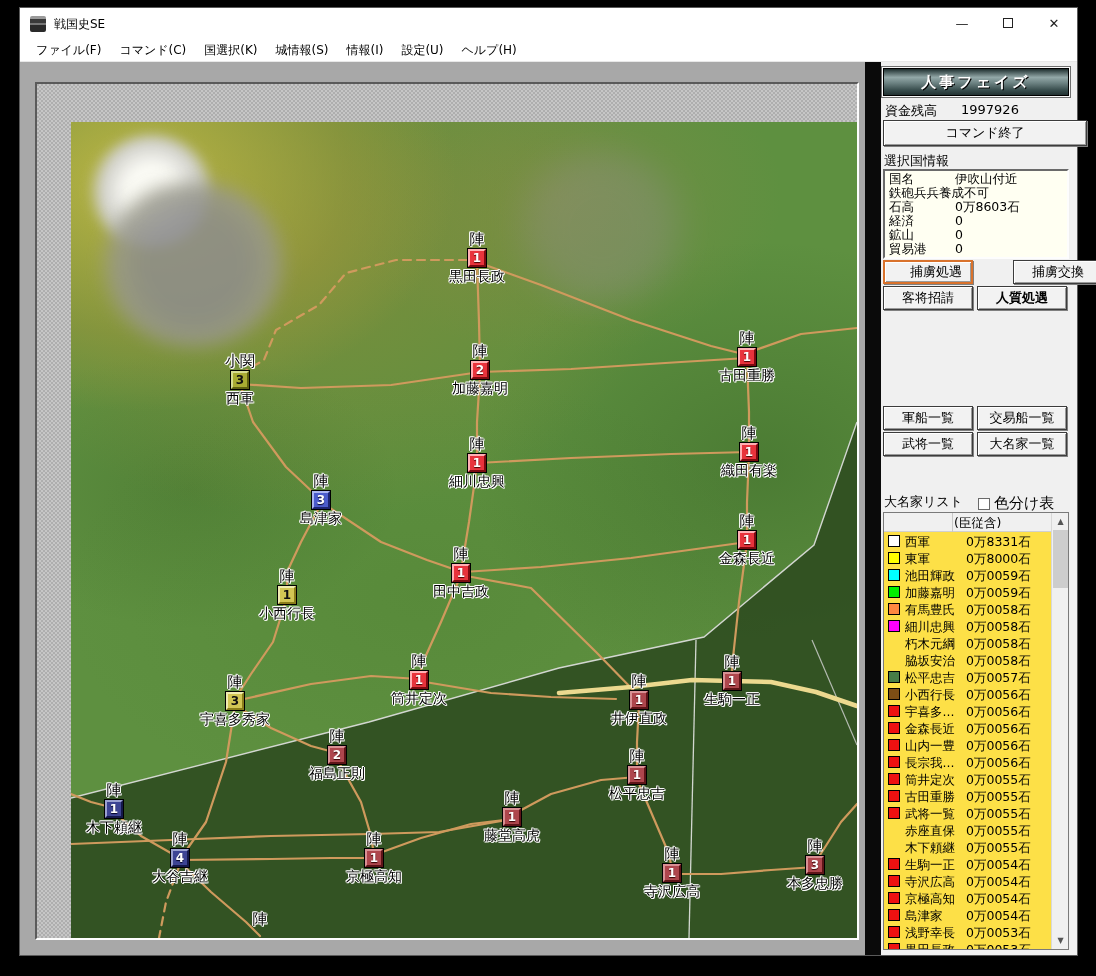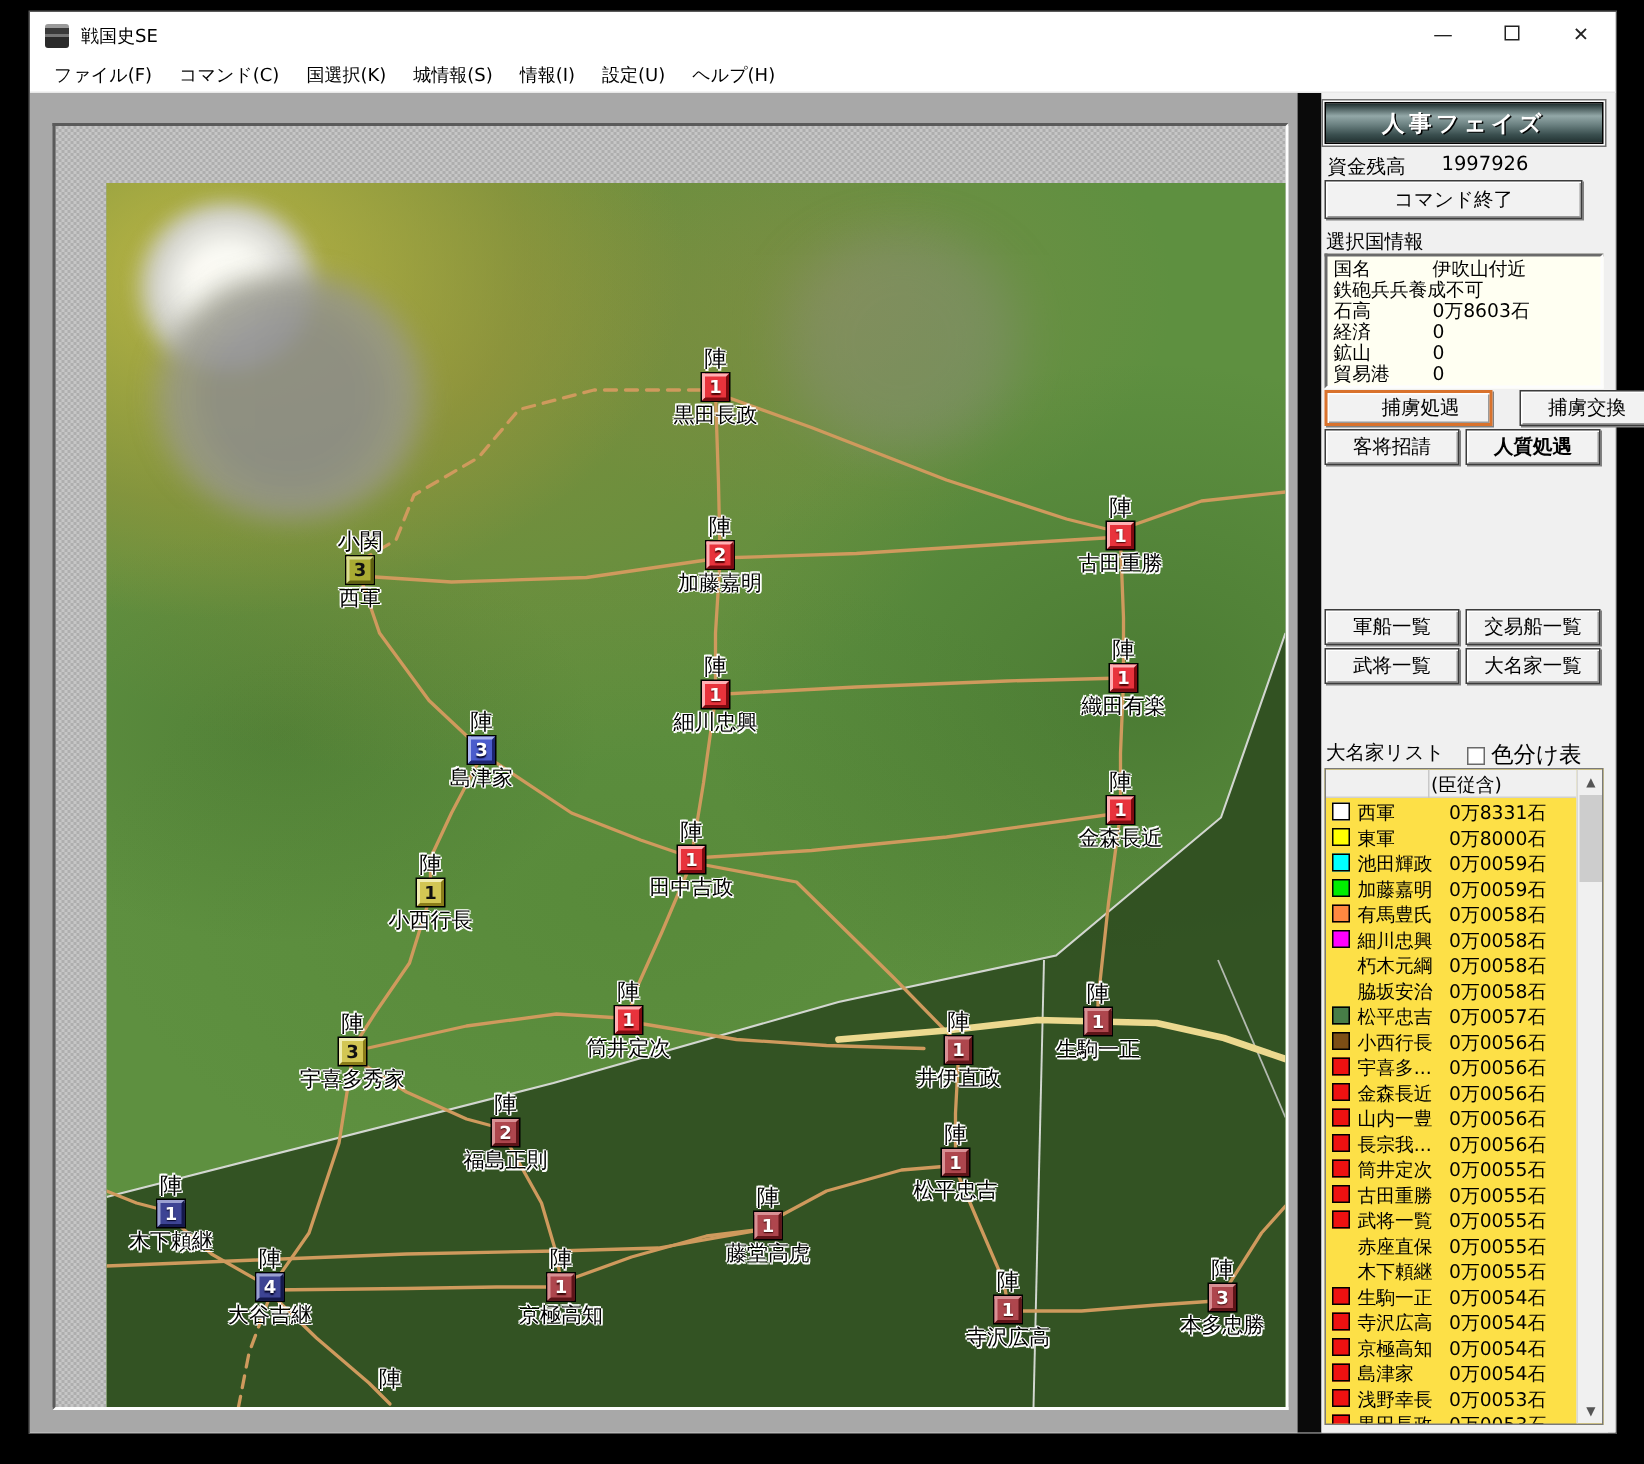--- a/index.html
+++ b/index.html
@@ -315,34 +315,34 @@
       <div id="gutter"></div>
 
       <div id="panel">
         <div id="phase-header">人事フェイズ</div>
 
         <div id="funds-row">
           <span>資金残高</span>
           <span class="val">1997926</span>
         </div>
 
-        <div class="btn" style="left:2px; top:58px; width:172px; height:26px;">コマンド終了</div>
+        <div class="btn" style="left:2px; top:58px; width:204px; height:26px;">コマンド終了</div>
 
         <div id="label-selected-country">選択国情報</div>
 
         <div id="country-info">
             <div class="ci-row"><span>国名</span><span class="val">伊吹山付近</span></div>
             <div class="ci-row"><span>鉄砲兵兵養成不可</span></div>
             <div class="ci-row"><span>石高</span><span class="val">0万8603石</span></div>
             <div class="ci-row"><span>経済</span><span class="val">0</span></div>
             <div class="ci-row"><span>鉱山</span><span class="val">0</span></div>
             <div class="ci-row"><span>貿易港</span><span class="val">0</span></div>
           </div>
 
-        <div class="btn focused" style="left:2px;  top:198px; width:112px; height:24px;padding-left:16px;">捕虜処遇</div>
+        <div class="btn focused" style="left:2px;  top:198px; width:90px; height:24px;padding-left:16px;">捕虜処遇</div>
         <div class="btn" style="left:96px; top:198px; width:90px; height:24px;margin-left:36px;">捕虜交換</div>
         <div class="btn" style="left:2px;  top:224px; width:90px; height:24px;">客将招請</div>
         <div class="btn" style="left:96px; top:224px; width:90px; height:24px;font-weight:bold;">人質処遇</div>
 
         <div class="btn" style="left:2px;  top:344px; width:90px; height:24px;">軍船一覧</div>
         <div class="btn" style="left:96px; top:344px; width:90px; height:24px;">交易船一覧</div>
         <div class="btn" style="left:2px;  top:370px; width:90px; height:24px;">武将一覧</div>
         <div class="btn" style="left:96px; top:370px; width:90px; height:24px;">大名家一覧</div>
 
 

